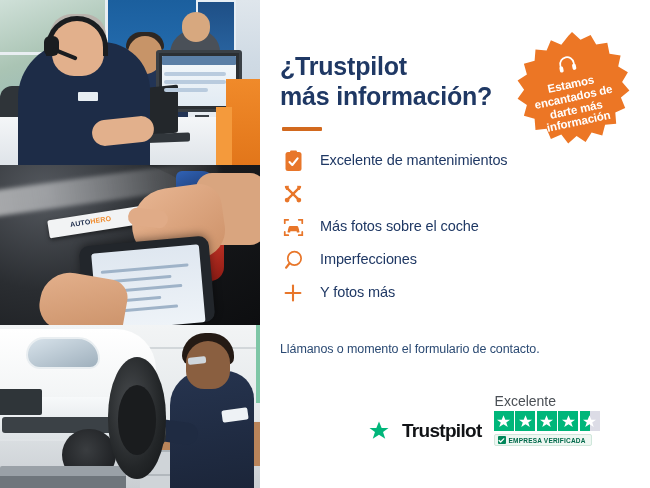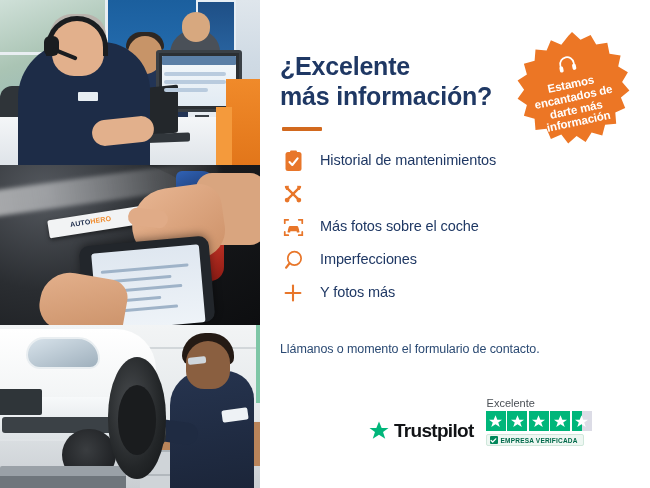--- a/index.html
+++ b/index.html
@@ -380,29 +380,29 @@
     font-size: 12.5px;
     line-height: 1.55;
     letter-spacing:-0.1px;
   }
 
   
   .trustpilot {
     position:absolute; left: 108px; bottom: 42px;
     display:flex; align-items:flex-end; gap: 12px;
   }
-  .tp-logo { display:flex; align-items:center; gap:4px; padding-bottom:4px;}
+  .tp-logo { display:flex; align-items:center; gap:12px; padding-bottom:4px;}
   .tp-star-logo { width:22px; height:22px; }
   .tp-word {
     font-size:19px; font-weight:bold; color:#111316;
     letter-spacing:-0.7px;
   }
   .tp-right { display:flex; flex-direction:column; align-items:flex-start; }
   .tp-excelente {
-    font-size:11px; color:#4a4f55; margin-bottom:2px; margin-left:1px;
+    font-size:14px; color:#4a4f55; margin-bottom:2px; margin-left:1px;
   }
   .tp-stars { display:flex; gap:1.5px; }
   .tp-sq {
     width:20px; height:20px; background:#00b67a;
     display:flex; align-items:center; justify-content:center;
   }
   .tp-sq.half {
     background: linear-gradient(90deg,#00b67a 50%, #dcdce6 50%);
   }
   .tp-sq svg { width:15px; height:15px; }
@@ -530,37 +530,37 @@
       <div class="p3-arm"></div>
       <div class="p3-glove"></div>
       <div class="p3-tool"></div>
       <div class="p3-tyre"></div>
     </div>
   </div>
 
   <div class="content">
 
     <h1 class="heading">
-      <span>¿Excelente</span><br>
+      <span>¿Trustpilot</span><br>
       <span>más información?</span>
     </h1>
 
     <div class="divider"></div>
 
     <ul class="features">
 
       <li class="feature">
         <span class="ic">
           <svg width="19" height="22" viewBox="0 0 19 22">
             <rect x="1.5" y="2" width="16" height="19" rx="2.5" fill="#e8762a"></rect>
             <rect x="6" y="0.5" width="7" height="4" rx="1.2" fill="#e8762a"></rect>
             <path d="M5.5 12 L8.3 15 L13.6 8.4" stroke="#ffffff" stroke-width="2.1" fill="none" stroke-linecap="round" stroke-linejoin="round"></path>
           </svg>
         </span>
-        <span class="lbl">Historial de mantenimientos</span>
+        <span class="lbl">Excelente de mantenimientos</span>
       </li>
 
       <li class="feature">
         <span class="ic">
           <svg width="22" height="22" viewBox="0 0 24 24">
             <g stroke="#e8762a" stroke-width="2.6" stroke-linecap="round">
               <line x1="4.5" y1="4.5" x2="19" y2="19"></line>
               <line x1="19.5" y1="4.5" x2="5" y2="19"></line>
             </g>
             <path d="M3 3.2 L7.4 3 L7.2 7.4 L4.6 7.6 Z" fill="#e8762a"></path>

